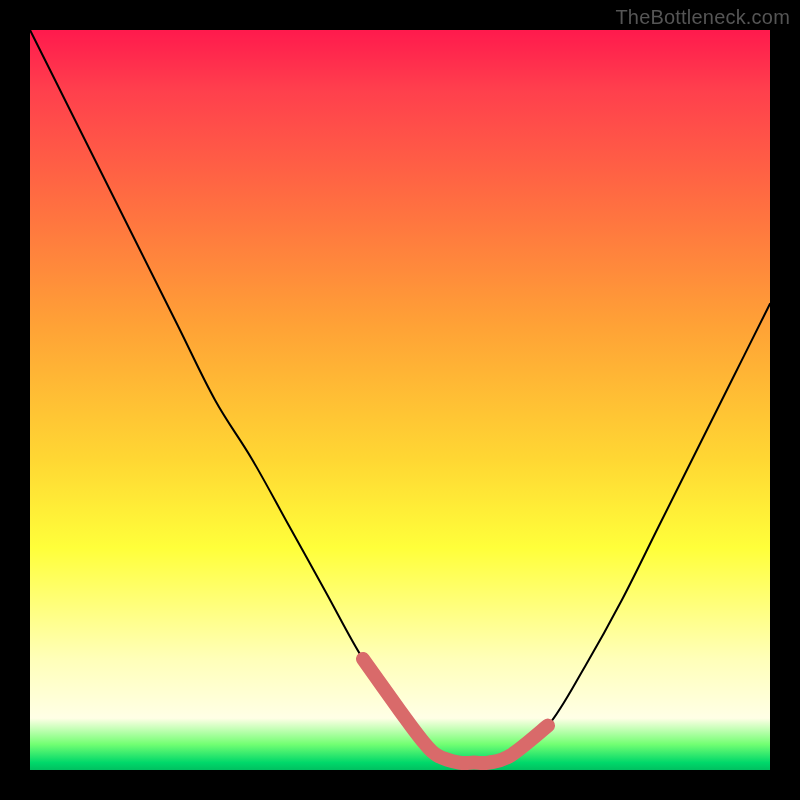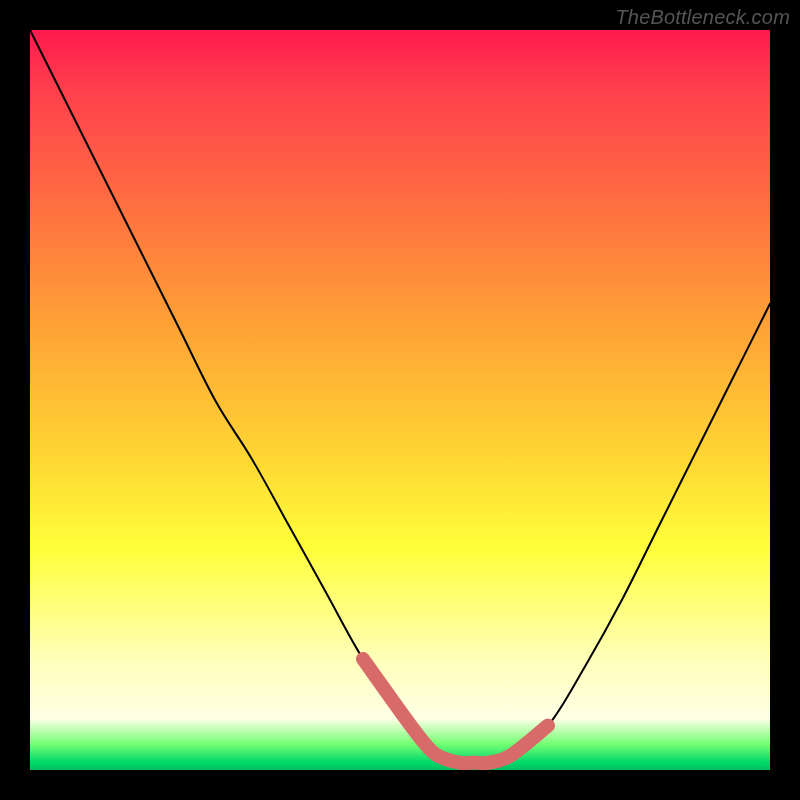--- a/index.html
+++ b/index.html
@@ -11,21 +11,20 @@
     overflow: hidden;
     font-family: Arial, Helvetica, sans-serif;
   }
   .frame {
     position: absolute;
     left: 0;
     top: 0;
     width: 800px;
     height: 596px;
     background: #000;
-    font-style: italic;
   }
   .plot-bg {
     position: absolute;
     left: 30px;
     top: 30px;
     width: 740px;
     height: 740px;
     
     background: linear-gradient(
       to bottom,

